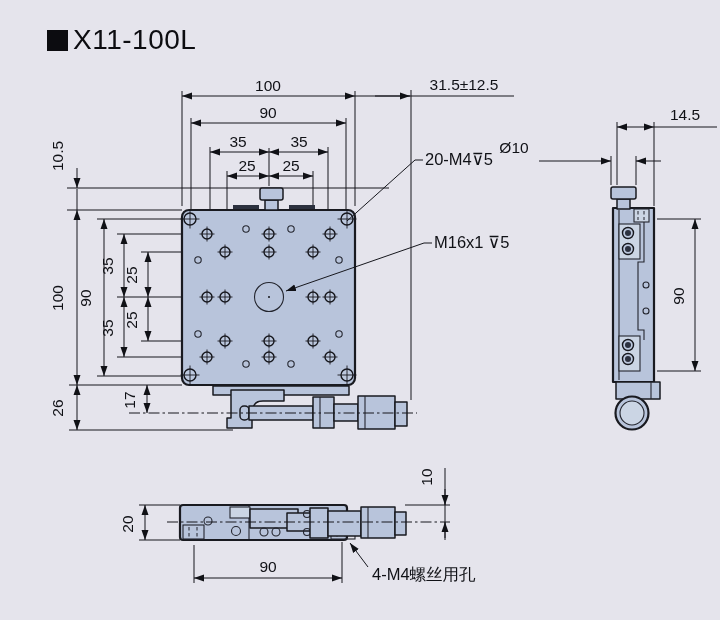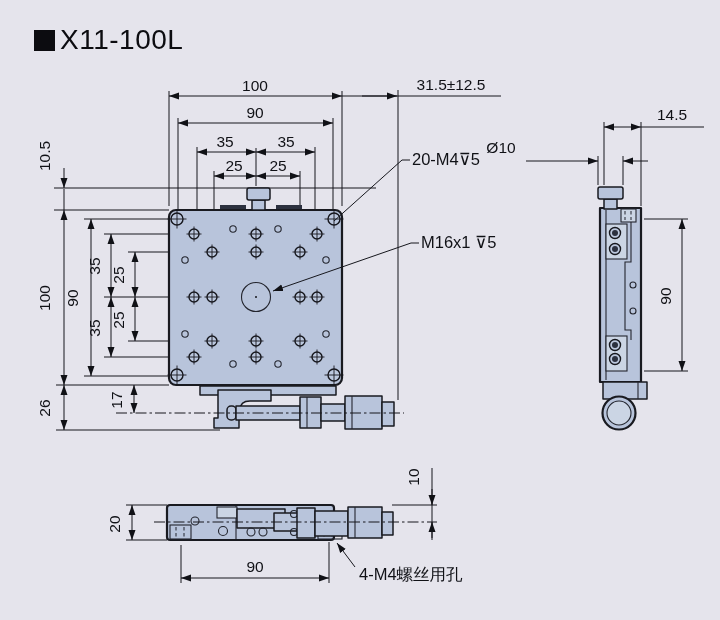--- a/index.html
+++ b/index.html
@@ -3,21 +3,21 @@
 <meta charset="utf-8">
 <style>
   html,body{margin:0;padding:0;}
   body{
     width:720px;height:620px;
     background:#e5e4ec;
     font-family:"Liberation Sans", sans-serif;
     position:relative;
     overflow:hidden;
   }
-  #stage{position:absolute;left:4px;top:0;width:656px;height:620px;}
+  #stage{position:absolute;left:17px;top:0;width:656px;height:620px;}
   #title{
     position:absolute;left:30px;top:24px;
     display:flex;align-items:center;gap:5px;
     font-size:28px;color:#0c0c10;letter-spacing:0.5px;
   }
   #title .sq{width:21px;height:21px;background:#0c0c10;display:inline-block;}
   svg{position:absolute;left:0;top:0;}
   .ol{fill:#b8c4db;stroke:#191a20;stroke-width:2.2;stroke-linejoin:round;}
   .m{fill:#b8c4db;stroke:#191a20;stroke-width:1.5;stroke-linejoin:round;}
   .lt{fill:#cbd5e4;stroke:#23252e;stroke-width:1.1;}

